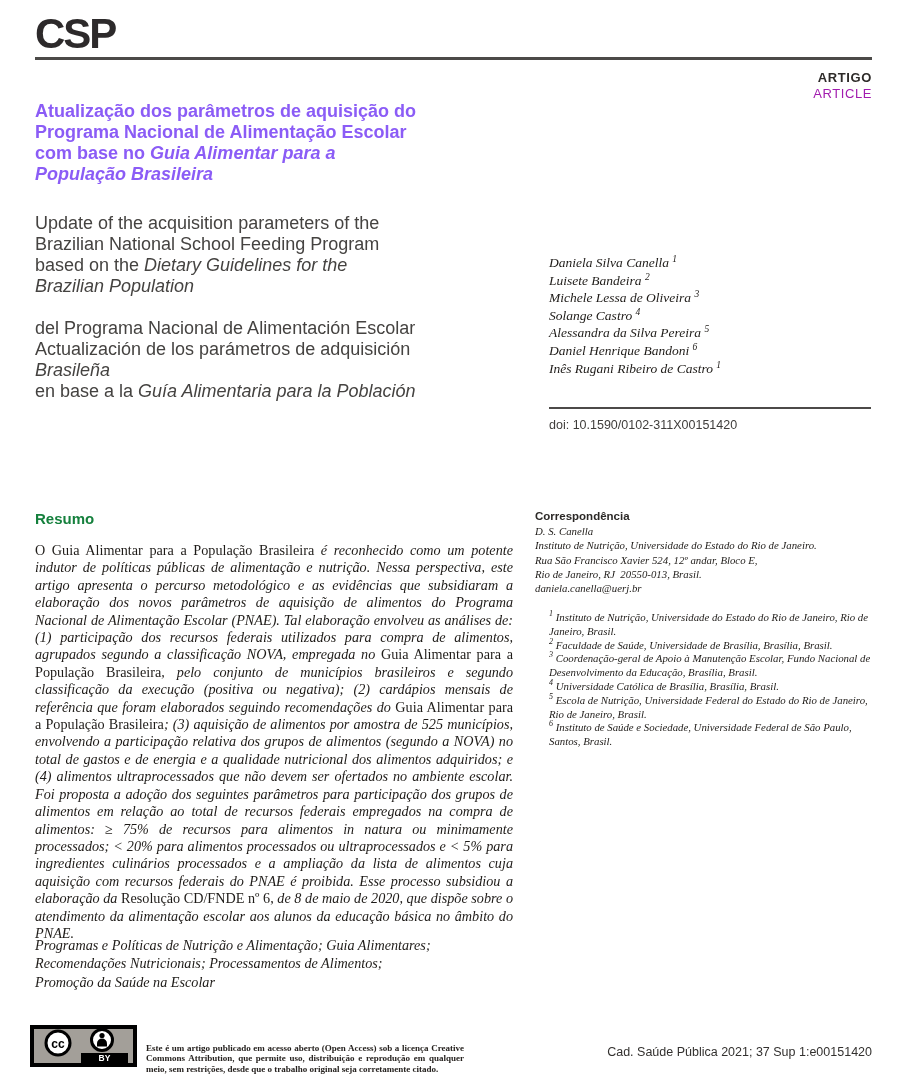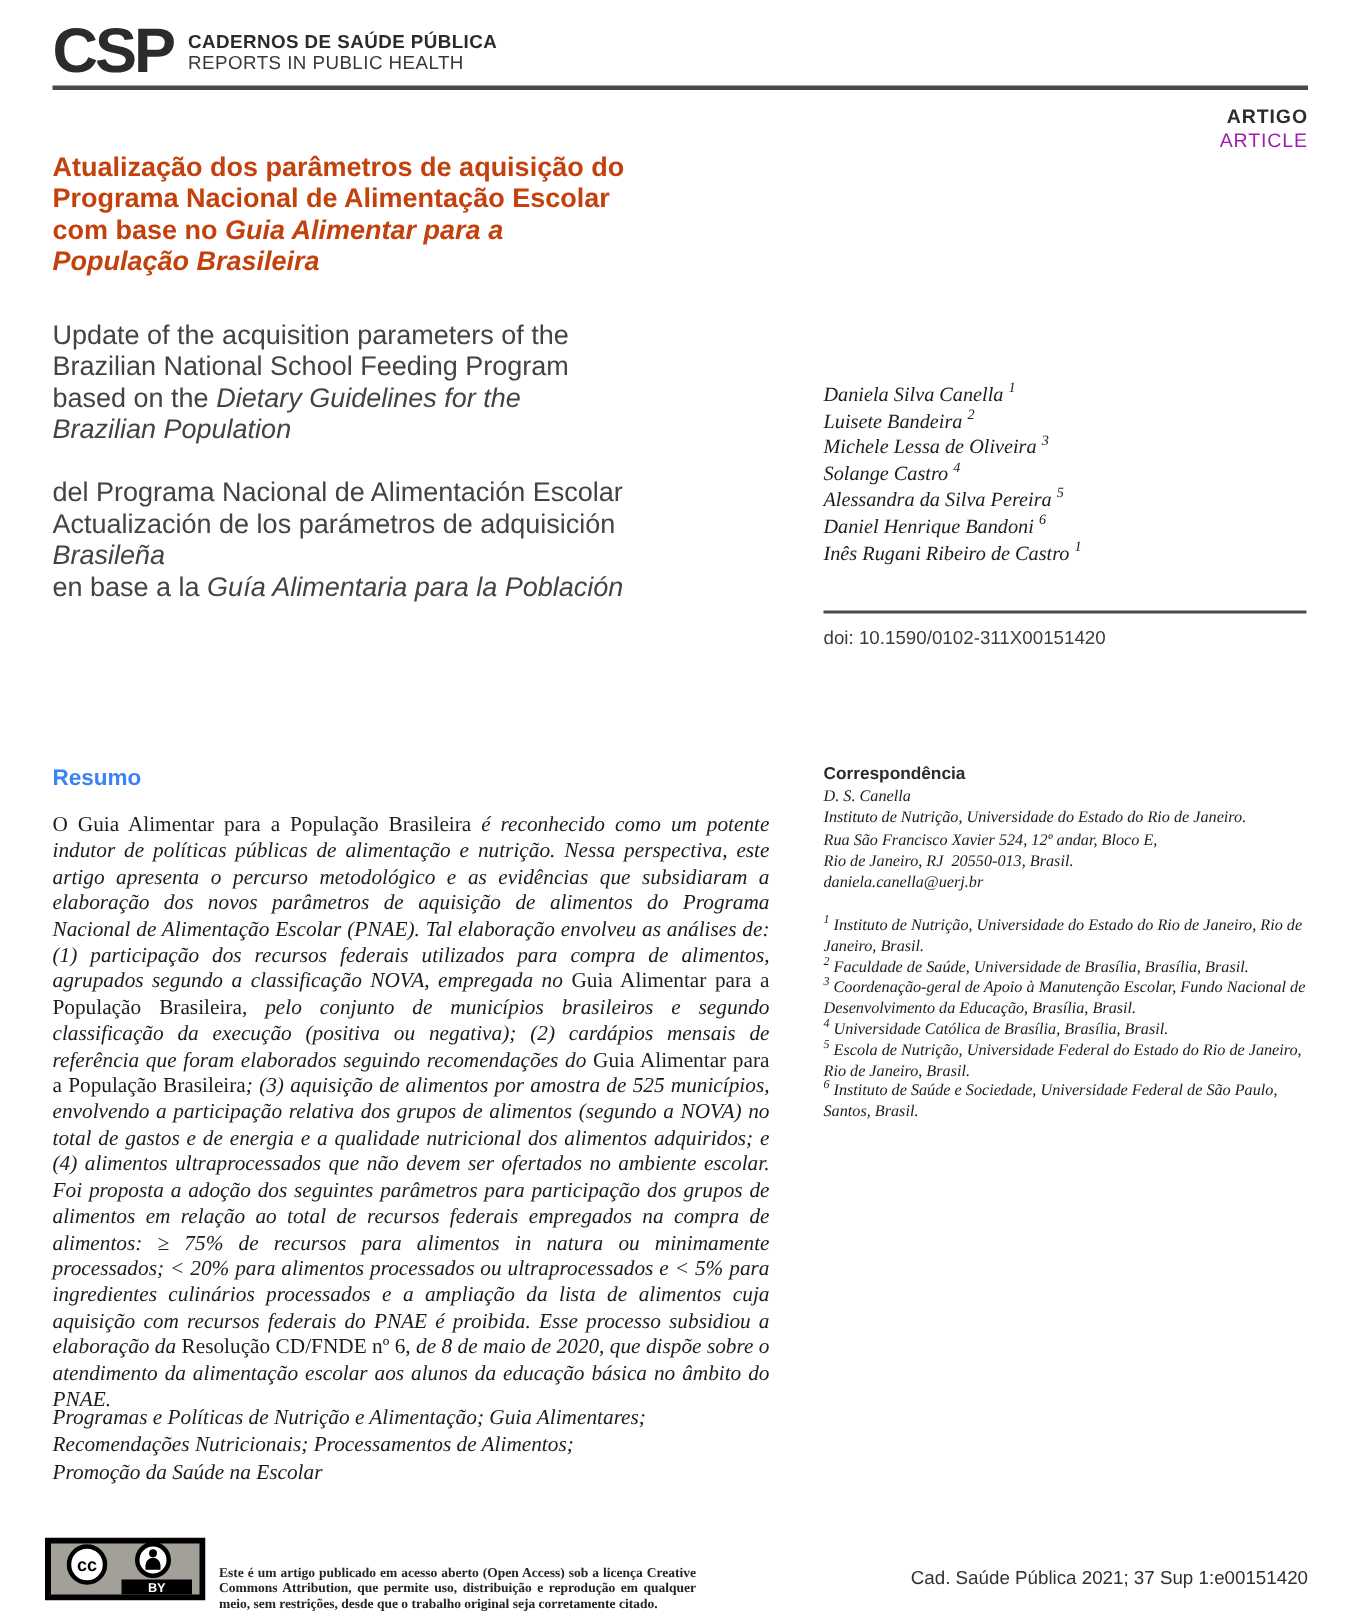--- a/index.html
+++ b/index.html
@@ -13,45 +13,45 @@
   .logo-names{margin-left:10px;padding-top:6px;}
   .logo-name-pt{font-weight:bold;font-size:12.5px;line-height:14px;letter-spacing:.3px;color:#2d2a2b;}
   .logo-name-en{font-weight:normal;font-size:12.5px;line-height:14px;letter-spacing:.3px;color:#3a3836;}
   .rule-top{position:absolute;left:35px;top:57px;width:837px;height:3px;background:#4c4a48;}
 
   .article-type{position:absolute;right:28px;top:70px;text-align:right;}
   .article-type-pt{font-weight:bold;font-size:13px;line-height:16px;letter-spacing:.6px;color:#2e2b29;}
   .article-type-en{font-weight:normal;font-size:13px;line-height:16px;letter-spacing:.6px;color:#a21caf;}
 
   
-  .title{position:absolute;left:35px;width:525px;font-size:18px;line-height:21px;color:#c2410c;}
+  .title{position:absolute;left:35px;width:525px;font-size:18px;line-height:21px;color:#8b5cf6;}
   .title-pt{top:101px;font-weight:bold;}
   .title-en{top:213px;font-weight:normal;color:#454341;}
   .title-es{top:318px;font-weight:normal;color:#454341;}
   .seg-i{font-style:italic;}
   .seg-n{font-style:normal;}
 
   
   .serif{font-family:"Liberation Serif",serif;color:#1e1b18;}
 
   
   .authors{position:absolute;left:549px;top:254px;font-style:italic;font-size:13.5px;line-height:17.6px;}
   .authors sup{font-size:9.5px;line-height:0;vertical-align:super;}
 
   .rule-doi{position:absolute;left:549px;top:407px;width:322px;height:2px;background:#4c4a48;}
   .doi{position:absolute;left:549px;top:418px;font-size:12.5px;color:#3f3d3b;}
 
   
-  .resumo-h{position:absolute;left:35px;top:510px;font-weight:bold;font-size:15px;color:#3b82f6;}
+  .resumo-h{position:absolute;left:35px;top:510px;font-weight:bold;font-size:15px;color:#15803d;}
   .abstract{position:absolute;left:35px;top:542px;width:478px;font-style:italic;
             font-size:14.2px;line-height:17.4px;text-align:justify;}
   .keywords{position:absolute;left:35px;top:936px;font-style:italic;font-size:14.2px;line-height:18.4px;}
 
   
-  .corr{position:absolute;left:549px;top:509px;width:332px;font-style:italic;
+  .corr{position:absolute;left:535px;top:509px;width:332px;font-style:italic;
         font-size:10.8px;line-height:14.2px;}
   .corr-h{font-family:"Liberation Sans",sans-serif;font-style:normal;font-weight:bold;
           font-size:11.5px;color:#2c2927;margin-bottom:1px;}
   .corr div{white-space:pre-wrap;}
   .affils{position:absolute;left:549px;top:611px;width:334px;font-style:italic;
           font-size:10.8px;line-height:13.8px;}
   .affils sup{font-size:8px;line-height:0;vertical-align:super;}
 
   
   .license{position:absolute;left:30px;top:1025px;display:flex;align-items:flex-start;}
@@ -60,24 +60,20 @@
 
   .footer-cite{position:absolute;right:28px;top:1045px;font-size:12.5px;color:#33312f;}
 </style>
 </head>
 <body>
 
 <div class="page">
 
   <div class="logo-wrap">
     <div class="logo-csp">CSP</div>
-    <div class="logo-names">
-      <div class="logo-name-pt">CADERNOS DE SAÚDE PÚBLICA</div>
-      <div class="logo-name-en">REPORTS IN PUBLIC HEALTH</div>
-    </div>
   </div>
   <div class="rule-top"></div>
 
   <div class="article-type">
     <div class="article-type-pt">ARTIGO</div>
     <div class="article-type-en">ARTICLE</div>
   </div>
 
   <h1 class="title title-pt" style="margin:0;">
       <div><span class="seg-n">Atualização dos parâmetros de aquisição do</span></div>

